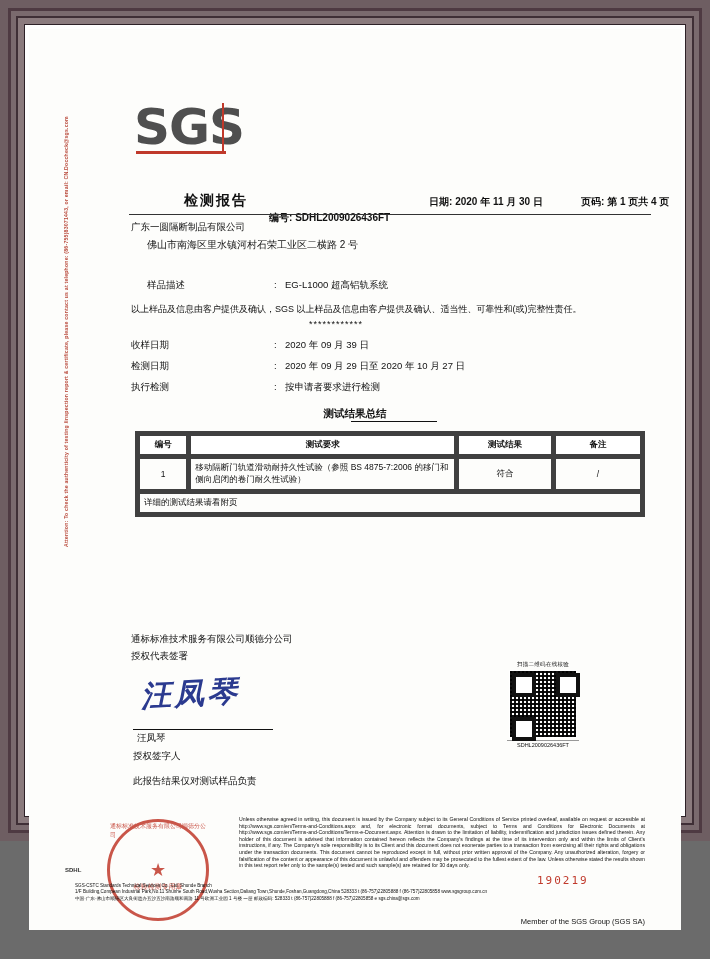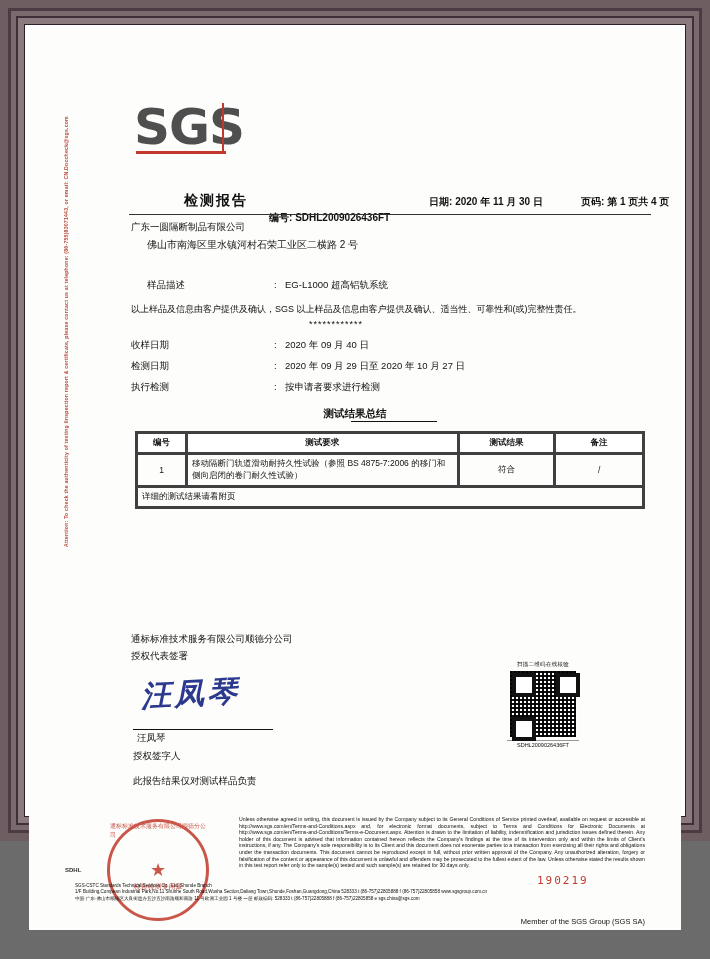--- a/index.html
+++ b/index.html
@@ -113,21 +113,21 @@
     position:absolute;left:322px;top:392px;width:86px;height:1px;background:#111;
   }
 
   table.results{
     position:absolute;left:106px;top:402px;
     width:510px;
     border-collapse:collapse;
     font-size:8.5px;color:#111;
   }
   table.results th, table.results td{
-    border:3px solid #404040;
+    border:5px solid #404040;
     padding:3px 4px;
     vertical-align:middle;
     margin-top:40px;
   }
   table.results th{font-weight:bold;text-align:center;background:#fff;}
   .col-no{width:40px;text-align:center;}
   .col-req{width:268px;}
   .col-res{width:88px;text-align:center;}
   .col-rem{width:80px;text-align:center;}
   .detail-row td{text-align:left;padding:4px 6px;}
@@ -257,21 +257,21 @@
 
     <div class="row-label" style="left:118px;top:250px;">样品描述</div>
     <div class="row-colon" style="left:245px;top:250px;">:</div>
     <div class="row-value" style="left:256px;top:250px;">EG-L1000 超高铝轨系统</div>
 
     <div class="disclaimer">以上样品及信息由客户提供及确认，SGS 以上样品及信息由客户提供及确认、适当性、可靠性和(或)完整性责任。</div>
     <div class="stars">************</div>
 
     <div class="row-label" style="left:102px;top:310px;">收样日期</div>
     <div class="row-colon" style="left:245px;top:310px;">:</div>
-    <div class="row-value" style="left:256px;top:310px;">2020 年 09 月 40 日</div>
+    <div class="row-value" style="left:256px;top:310px;">2020 年 09 月 39 日</div>
 
     <div class="row-label" style="left:102px;top:331px;">检测日期</div>
     <div class="row-colon" style="left:245px;top:331px;">:</div>
     <div class="row-value" style="left:256px;top:331px;">2020 年 09 月 29 日至 2020 年 10 月 27 日</div>
 
     <div class="row-label" style="left:102px;top:352px;">执行检测</div>
     <div class="row-colon" style="left:245px;top:352px;">:</div>
     <div class="row-value" style="left:256px;top:352px;text-align:center;">按申请者要求进行检测</div>
 
     <div class="summary-title">测试结果总结</div>

